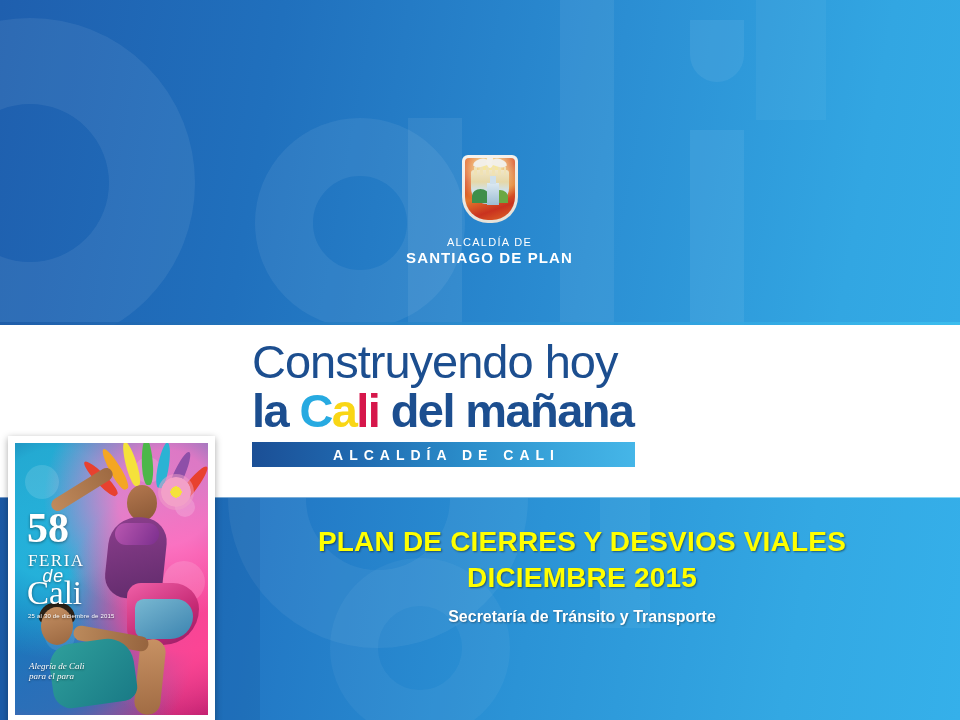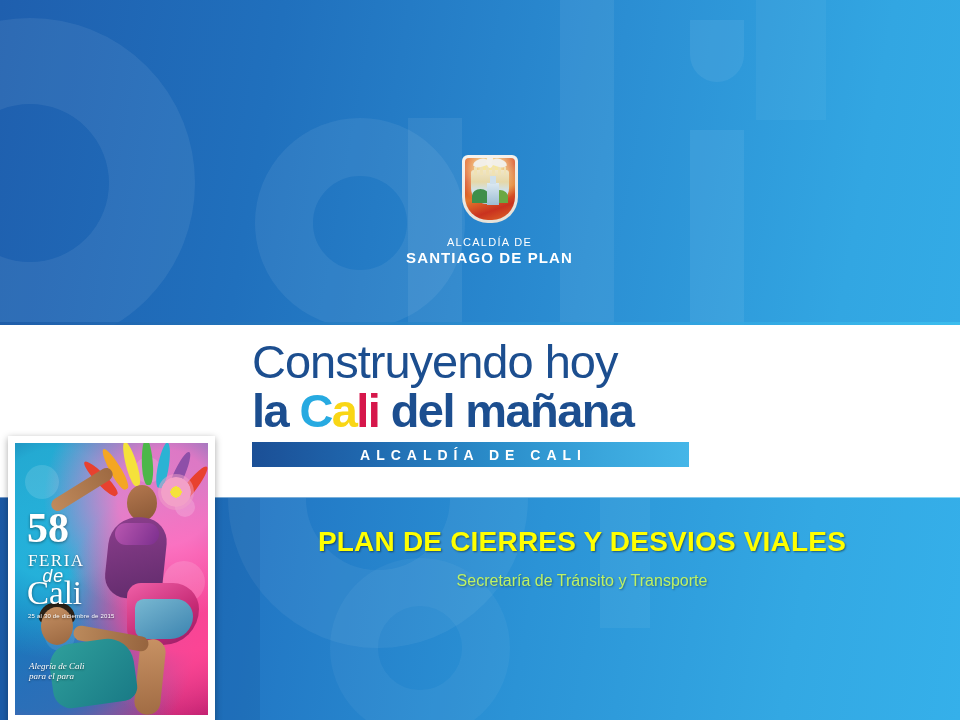--- a/index.html
+++ b/index.html
@@ -234,21 +234,21 @@
     white-space: nowrap;
     margin-top: -2px;
   }
   .brand-l2 .c-cy { color: #27aae1; }
   .brand-l2 .c-ye { color: #f9d616; }
   .brand-l2 .c-rd { color: #d6174b; }
   .brand-l2 .c-bl { color: #1c4e8f; }
   .brand-bar {
     margin-top: 6px;
     height: 25px;
-    width: 437px;
+    width: 383px;
     background: linear-gradient(90deg, #1b4f96 0%, #1f66ad 24%, #2a8cc9 55%, #3aa6dc 80%, #45b6e8 100%);
     color: #ffffff;
     font-size: 14px;
     font-weight: 700;
     letter-spacing: 6px;
     display: flex;
     align-items: center;
     justify-content: center;
     box-sizing: border-box;
     padding-left: 6px;
@@ -462,23 +462,23 @@
   .title-l1, .title-l2 {
     color: #ffff00;
     font-size: 28px;
     font-weight: 700;
     line-height: 36px;
     letter-spacing: .2px;
     text-shadow: 1px 1px 2px rgba(0,0,0,0.45);
   }
   .title-sub {
     margin-top: 12px;
-    color: #bef264;
+    color: #ffffff;
     font-size: 16px;
-    font-weight: 400;
+    font-weight: 700;
     text-shadow: 1px 1px 2px rgba(0,0,0,0.35);
   }
 </style>
 </head>
 <body>
 
 <div id="slide">
 
   <div class="bg-top">
     <div class="wm wm-c"></div>
@@ -576,16 +576,17 @@
       </div>
       <div class="sponsor">
         <div class="sponsor-shield"></div>
         <div class="sponsor-shield-txt">ALCALDÍA DE SANTIAGO DE CALI</div>
       </div>
     </div>
   </div>
 
   <div class="title-block">
     <div class="title-l1">PLAN DE CIERRES Y DESVIOS VIALES</div>
+    <div class="title-l2">DICIEMBRE 2015</div>
     <div class="title-sub">Secretaría de Tránsito y Transporte</div>
   </div>
 
 </div>
 
 </body></html>

